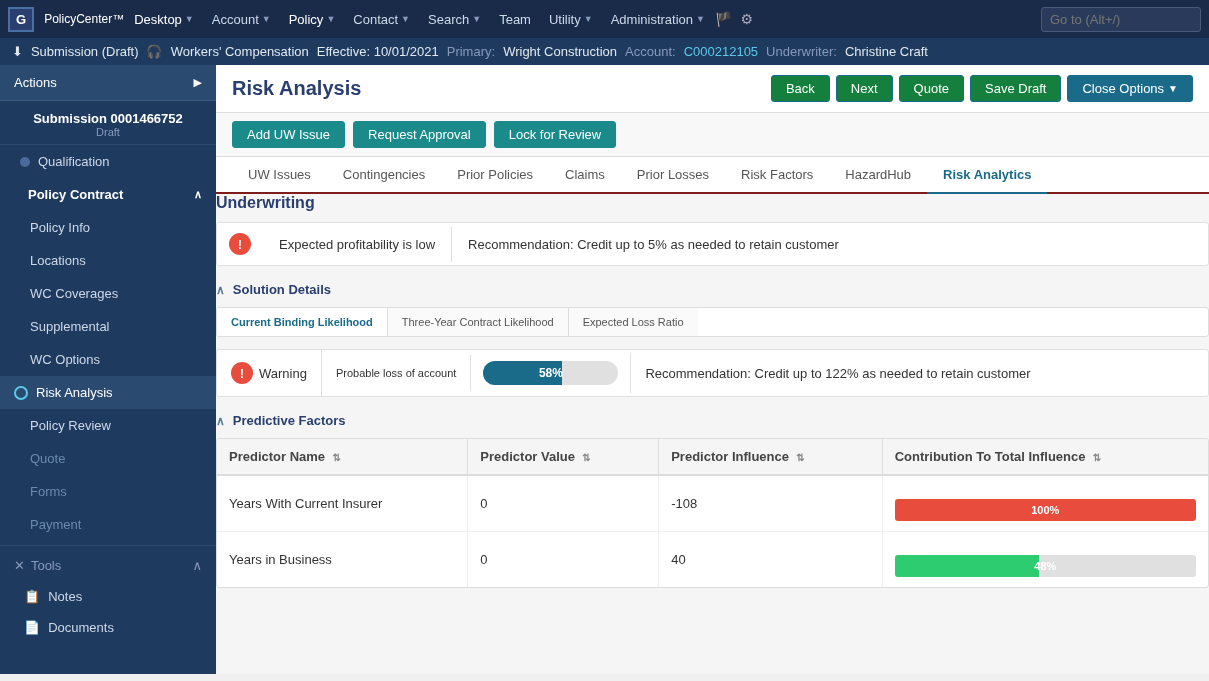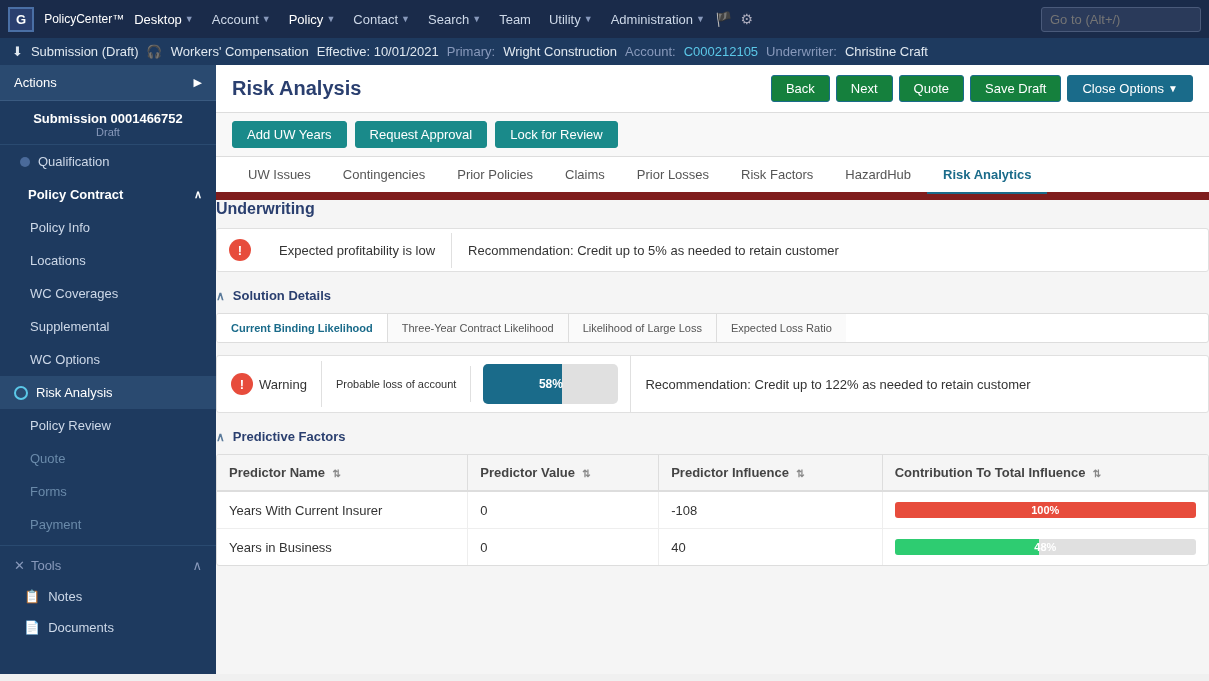--- a/index.html
+++ b/index.html
@@ -185,21 +185,21 @@
       gap: 8px;
       border-bottom: 1px solid #ddd;
     }
     .btn-teal { background: #1a8a8a; color: #fff; border: 1px solid #1a8a8a; padding: 5px 14px; border-radius: 3px; cursor: pointer; font-size: 13px; }
 
     
     .tabs-row {
       background: #fff;
       padding: 0 16px;
       display: flex;
-      border-bottom: 8px solid #7f1d1d;
+      border-bottom: 2px solid #7f1d1d;
       gap: 0;
     }
     .tab {
       padding: 10px 16px;
       cursor: pointer;
       color: #555;
       font-size: 13px;
       border-bottom: 2px solid transparent;
       margin-bottom: -2px;
     }
@@ -312,22 +312,22 @@
       color: #333;
       font-size: 11px;
     }
     .progress-cell {
       padding: 8px 12px;
       border-right: 1px solid #e0e0e0;
       min-width: 160px;
     }
     .progress-bar-container {
       background: #e0e0e0;
-      border-radius: 5px;
-      height: 40px;
+      border-radius: 12px;
+      height: 24px;
       position: relative;
       overflow: hidden;
     }
     .progress-bar-fill {
       background: #1a6b8a;
       height: 100%;
       display: flex;
       align-items: center;
       justify-content: center;
     }
@@ -378,24 +378,25 @@
       font-size: 13px;
       color: #333;
     }
     .pred-table td:last-child { border-right: none; }
     .pred-table tr:last-child td { border-bottom: none; }
 
     
     .contrib-bar-container {
       background: #e0e0e0;
       border-radius: 3px;
-      height: 16px;
+      height: 22px;
       position: relative;
       overflow: hidden;
       min-width: 120px;
+      margin-top: 13px;
     }
     .contrib-bar-fill {
       height: 100%;
       display: flex;
       align-items: center;
     }
     .contrib-bar-fill.red { background: #e74c3c; }
     .contrib-bar-fill.green { background: #2ecc71; }
     .contrib-bar-text {
       color: #fff;
@@ -551,21 +552,21 @@
         <button class="btn btn-primary">Quote</button>
         <button class="btn btn-primary">Save Draft</button>
         <button class="btn btn-close">
           <span>Close Options</span>
           <span class="dropdown-arrow">▼</span>
         </button>
       </div>
     </div>
 
     <div class="action-buttons">
-      <button class="btn-teal">Add UW Years</button>
+      <button class="btn-teal">Add UW Issue</button>
       <button class="btn-teal">Request Approval</button>
       <button class="btn-teal">Lock for Review</button>
     </div>
 
     <div class="tabs-row">
       <div class="tab">UW Issues</div>
       <div class="tab">Contingencies</div>
       <div class="tab">Prior Policies</div>
       <div class="tab">Claims</div>
       <div class="tab">Prior Losses</div>
@@ -588,21 +589,20 @@
 
       <div class="solution-section">
         <div class="collapsible-header">
           <span class="collapse-arrow">∧</span>
           <span>Solution Details</span>
         </div>
 
         <div class="solution-tabs">
           <div class="solution-tab active">Current Binding Likelihood</div>
           <div class="solution-tab">Three-Year Contract Likelihood</div>
-          <div class="solution-tab">Likelihood of Large Loss</div>
           <div class="solution-tab">Expected Loss Ratio</div>
         </div>
 
         <div class="warning-row">
           <div class="warning-cell">
             <div class="alert-icon-circle">!</div>
             <span class="warning-label">Warning</span>
           </div>
           <div class="probable-cell">Probable loss of account</div>
           <div class="progress-cell">

